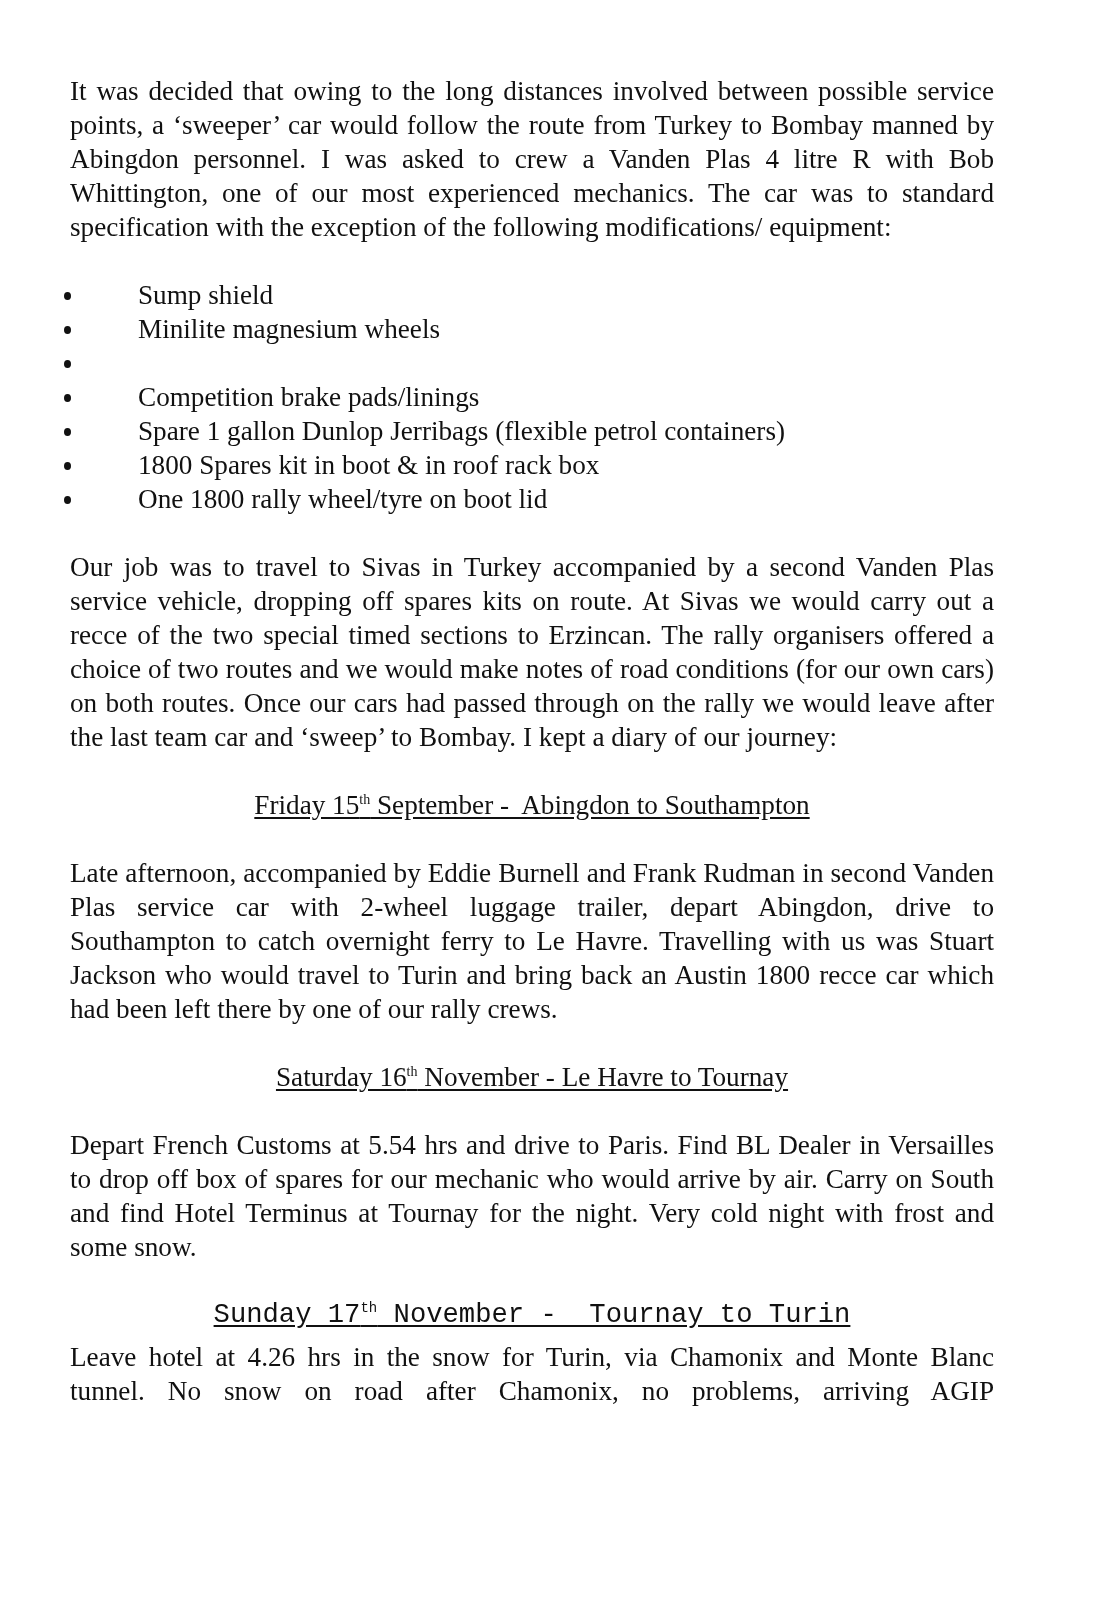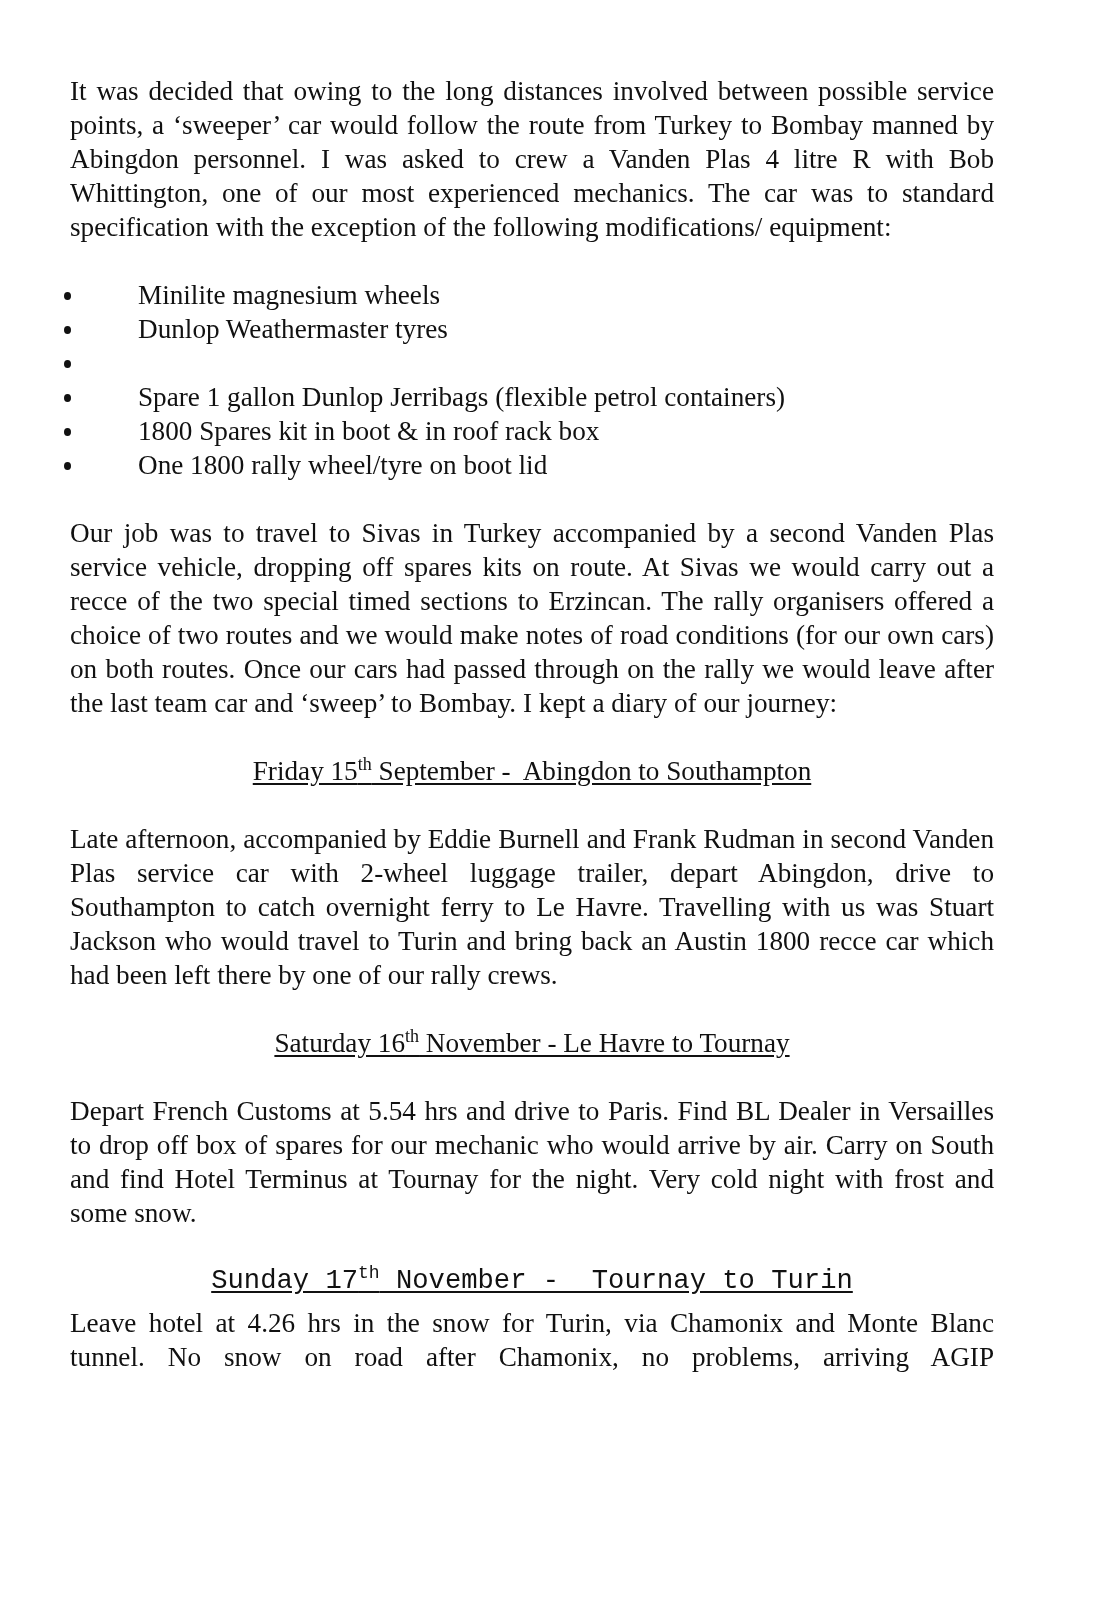--- a/index.html
+++ b/index.html
@@ -12,33 +12,34 @@
   p { margin: 8px; text-align: justify; text-align-last: left; }
   .p1 { margin-bottom: 34px; }
   ul.bullets { list-style: none; margin: 0 0 34px 0; padding: 0; }
   ul.bullets li { position: relative; padding-left: 76px; height: 34px; white-space: nowrap; }
   ul.bullets li .dot {
     position: absolute; left: 2px; top: 14px; width: 7px; height: 8px;
     background: #111; border-radius: 50%;
   }
   .heading { text-align: center; margin: 0 0 34px 0; }
   .heading span.t { text-decoration: underline; text-underline-offset: 3px; }
-  sup { font-size: 18px; line-height: 0; vertical-align: 10px; }
+  sup { font-size: 14px; line-height: 0; vertical-align: 10px; }
   .heading.tight { margin-bottom: 0; font-family: Liberation Mono, monospace; }
 </style>
 </head>
 <body>
 
 <div class="page">
   <p class="p1">It was decided that owing to the long distances involved between possible service points, a ‘sweeper’ car would follow the route from Turkey to Bombay manned by Abingdon personnel. I was asked to crew a Vanden Plas 4 litre R with Bob Whittington, one of our most experienced mechanics. The car was to standard specification with the exception of the following modifications/ equipment:</p>
 
   <ul class="bullets">
+    <li><span class="dot"></span><span>Sump shield</span></li>
     <li><span class="dot"></span><span>Minilite magnesium wheels</span></li>
-    <li><span class="dot"></span><span>Dunlop Weathermaster tyres</span></li>
     <li><span class="dot"></span></li>
+    <li><span class="dot"></span><span>Competition brake pads/linings</span></li>
     <li><span class="dot"></span><span>Spare 1 gallon Dunlop Jerribags (flexible petrol containers)</span></li>
     <li><span class="dot"></span><span>1800 Spares kit in boot &amp; in roof rack box</span></li>
     <li><span class="dot"></span><span>One 1800 rally wheel/tyre on boot lid</span></li>
   </ul>
 
   <p class="p1">Our job was to travel to Sivas in Turkey accompanied by a second Vanden Plas service vehicle, dropping off spares kits on route. At Sivas we would carry out a recce of  the two special timed sections to Erzincan. The rally organisers offered a choice of two routes and we would make notes of road conditions (for our own cars) on both routes. Once our cars had passed through on the rally we would leave after the last team car and ‘sweep’ to Bombay. I kept a diary of our journey:</p>
 
   <div class="heading">
     <span class="t"><span>Friday 15</span><sup>th</sup><span style="white-space:pre"> September -  Abingdon to Southampton</span></span>
   </div>

